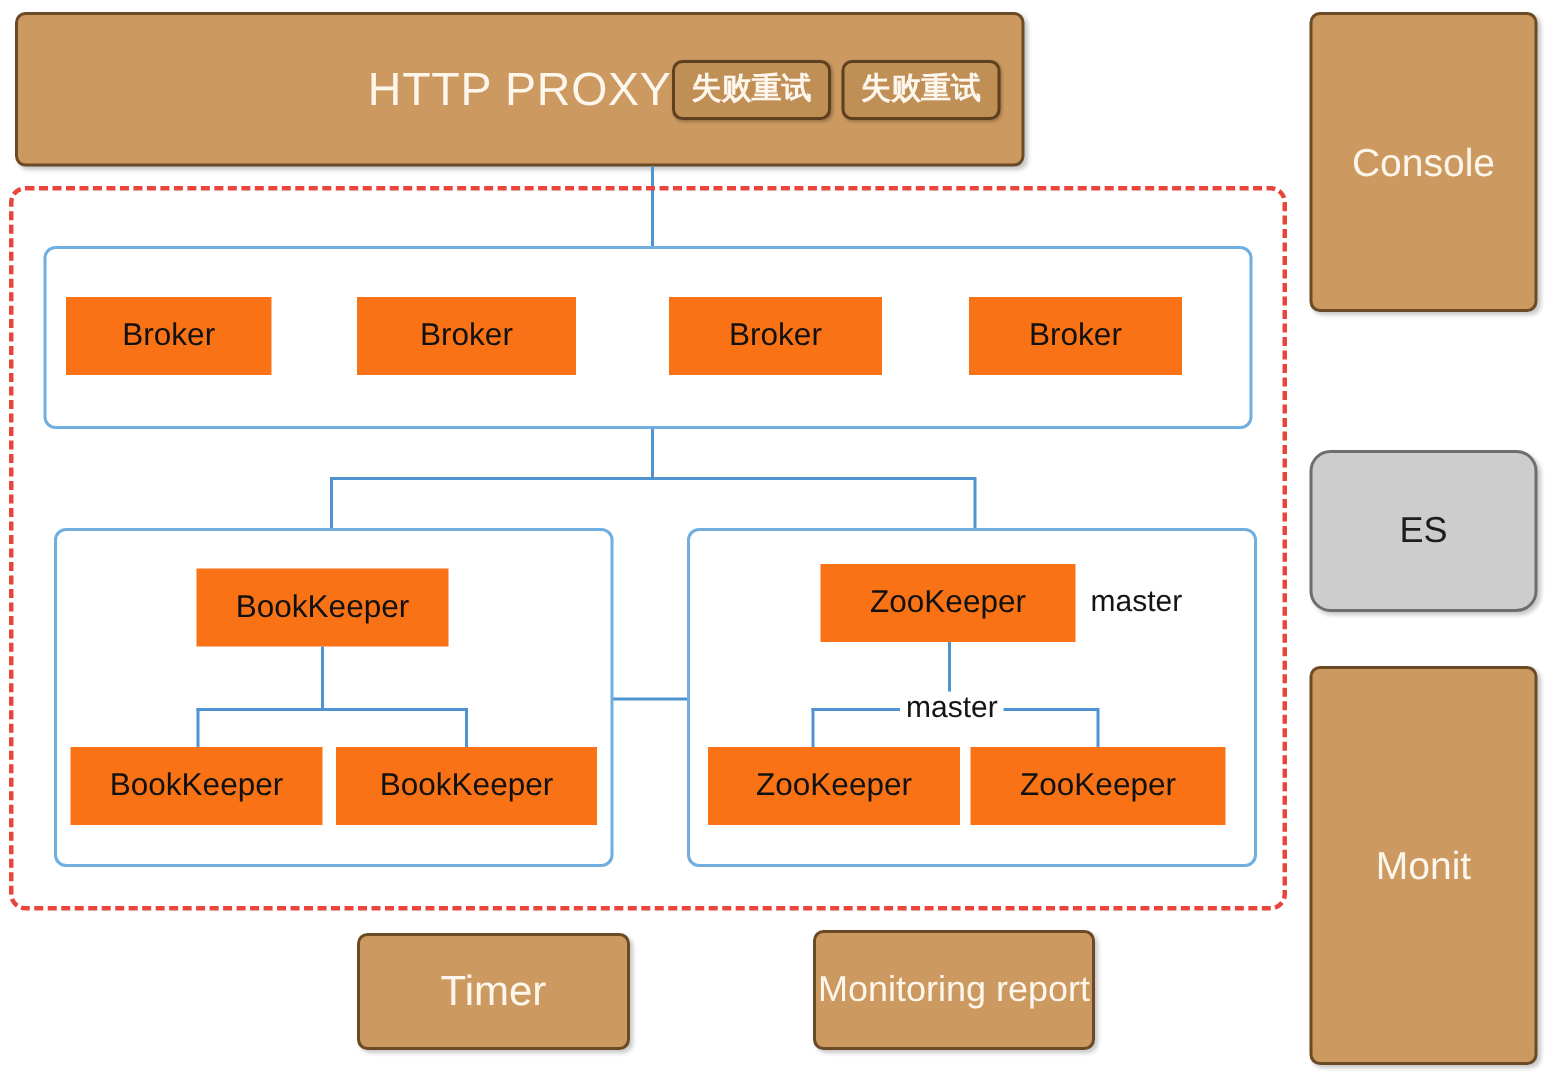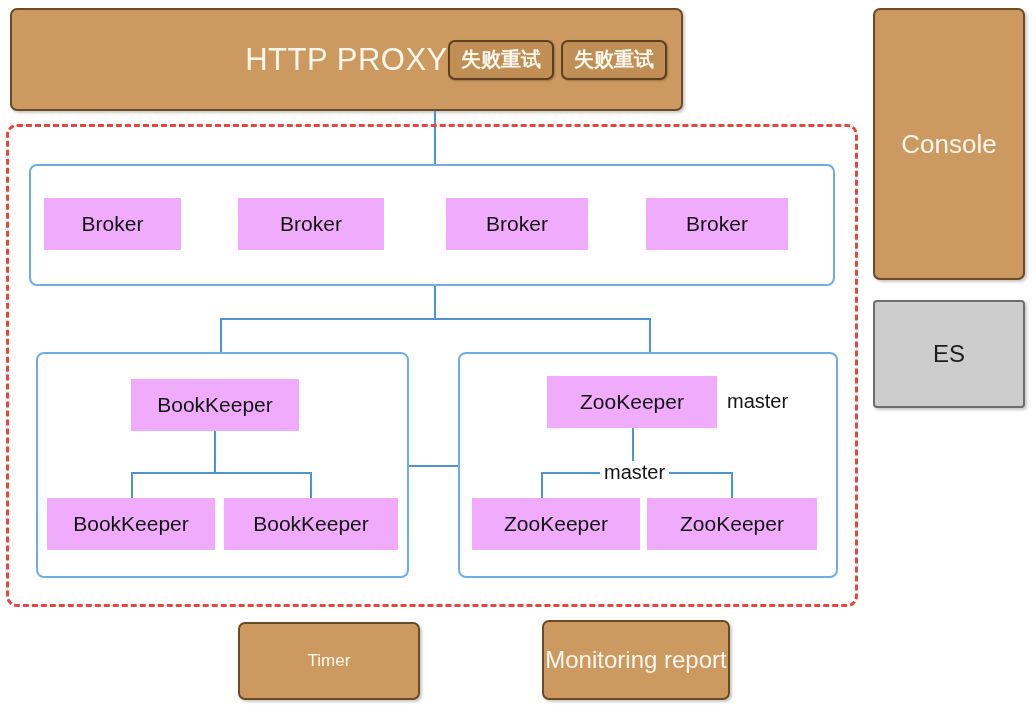--- a/index.html
+++ b/index.html
@@ -29,21 +29,21 @@
     align-items: center;
     justify-content: center;
     text-align: center;
     color: #fdf6ec;
     box-shadow: 2px 2px 3px rgba(0,0,0,0.22);
   }
   .gray-card {
     position: absolute;
     background: #cdcdcd;
     border: 2px solid #6e6e6e;
-    border-radius: 4px;
+    border-radius: 14px;
     box-sizing: border-box;
     display: flex;
     align-items: center;
     justify-content: center;
     text-align: center;
     color: #1d1d1d;
     box-shadow: 2px 2px 3px rgba(0,0,0,0.22);
   }
 
   
@@ -105,21 +105,21 @@
     border-radius: 8px;
     box-sizing: border-box;
   }
   #broker-container { left: 29px;  top: 164px; width: 806px; height: 122px; }
   #bk-container     { left: 36px;  top: 352px; width: 373px; height: 226px; }
   #zk-container     { left: 458px; top: 352px; width: 380px; height: 226px; }
 
   
   .node-box {
     position: absolute;
-    background: #f0abfc;
+    background: #f97316;
     display: flex;
     align-items: center;
     justify-content: center;
     color: #111111;
     font-size: 21px;
     box-sizing: border-box;
     white-space: nowrap;
   }
 
   
@@ -156,31 +156,31 @@
   }
   .conn-h {
     position: absolute;
     height: 2px;
     background: #4f93d1;
   }
 
   
   #timer-card {
     left: 238px; top: 622px; width: 182px; height: 78px;
-    font-size: 17px;
+    font-size: 28px;
     text-align: center;
   }
   #monitoring-card {
     left: 542px; top: 620px; width: 188px; height: 80px;
     font-size: 24px;
     line-height: 1.18;
   }
 
   
-  #console-card { left: 873px; top: 8px;   width: 152px; height: 272px; font-size: 26px; }
+  #console-card { left: 873px; top: 8px;   width: 152px; height: 200px; font-size: 26px; }
   #es-card      { left: 873px; top: 300px; width: 152px; height: 108px; font-size: 24px; }
   #monit-card   { left: 873px; top: 444px; width: 152px; height: 266px; font-size: 26px; }
 
   
   #watermark {
     position: absolute;
     left: 648px;
     top: 660px;
     font-size: 26px;
     color: #d8d8d8;
@@ -237,15 +237,16 @@
   <div class="conn-v" style="left:731px; top:472px; height:27px;"></div>
   <div class="plain-label" id="label-slave">master</div>
   <div class="node-box" id="zk-slave-0">ZooKeeper</div>
   <div class="node-box" id="zk-slave-1">ZooKeeper</div>
 
   <div class="tan-card" id="timer-card">Timer</div>
   <div class="tan-card" id="monitoring-card">Monitoring report</div>
 
   <div class="tan-card" id="console-card">Console</div>
   <div class="gray-card" id="es-card">ES</div>
+  <div class="tan-card" id="monit-card">Monit</div>
 
 
 </div>
 
 </body></html>

